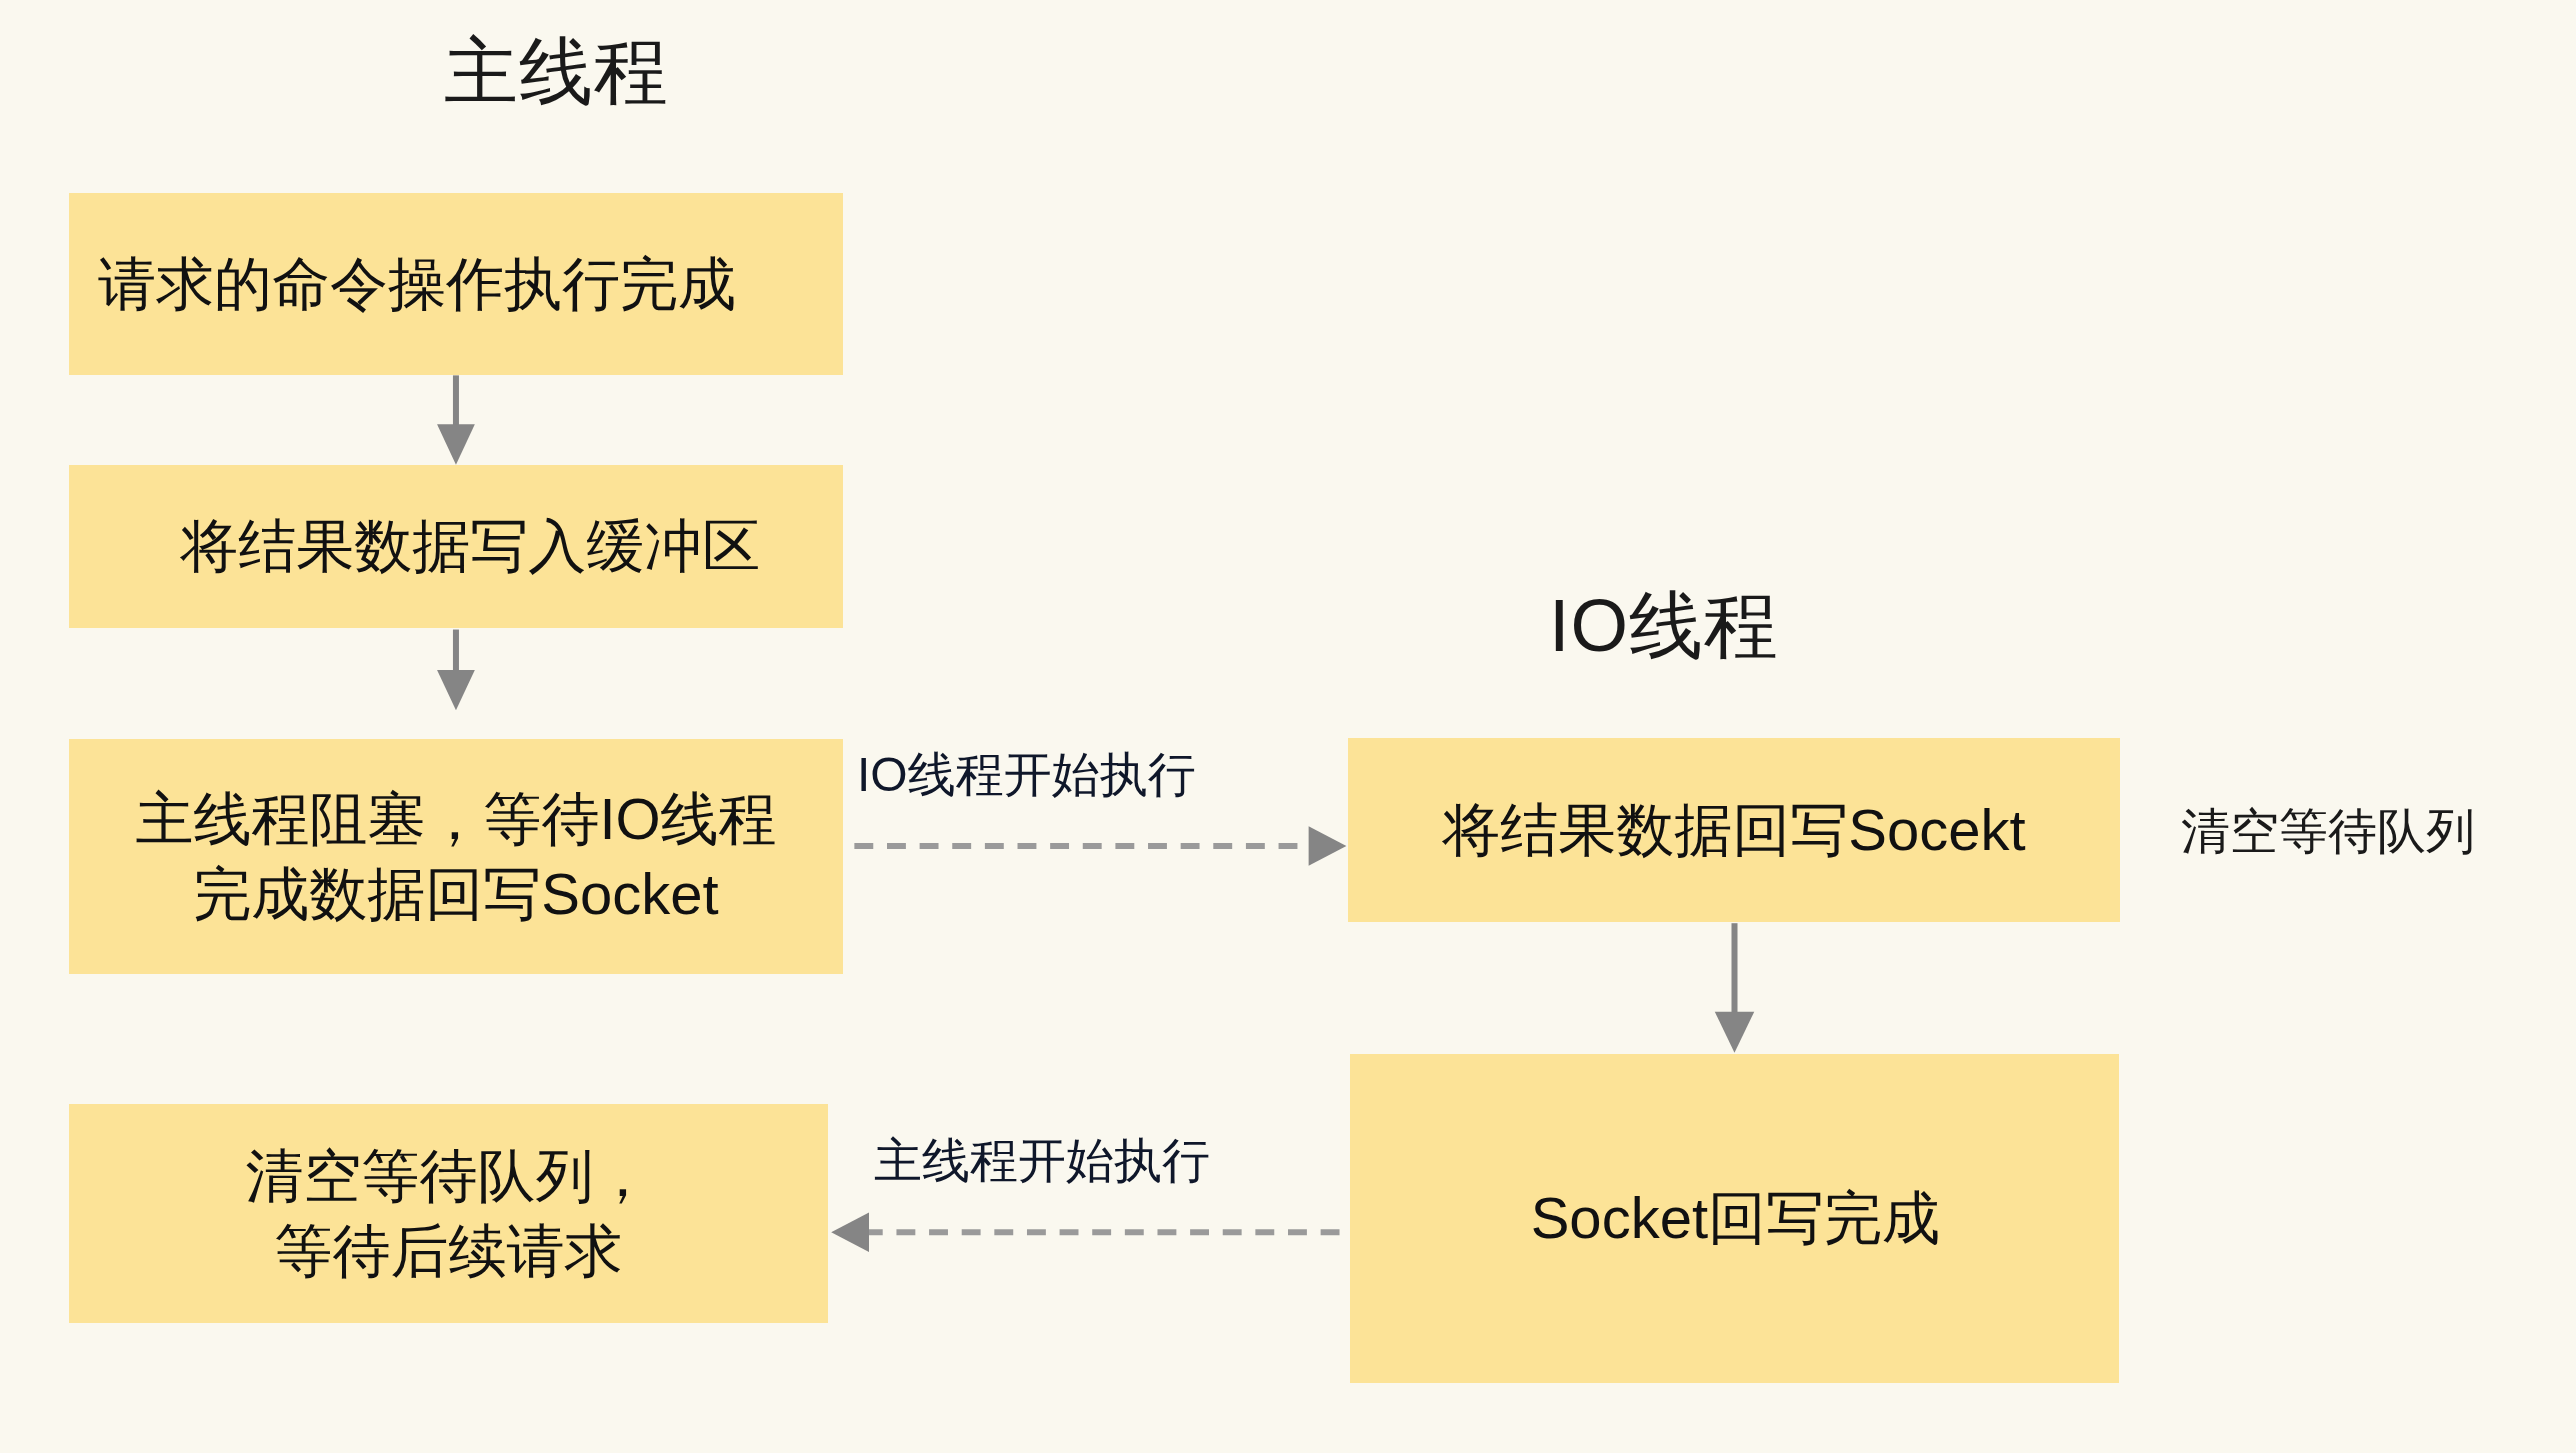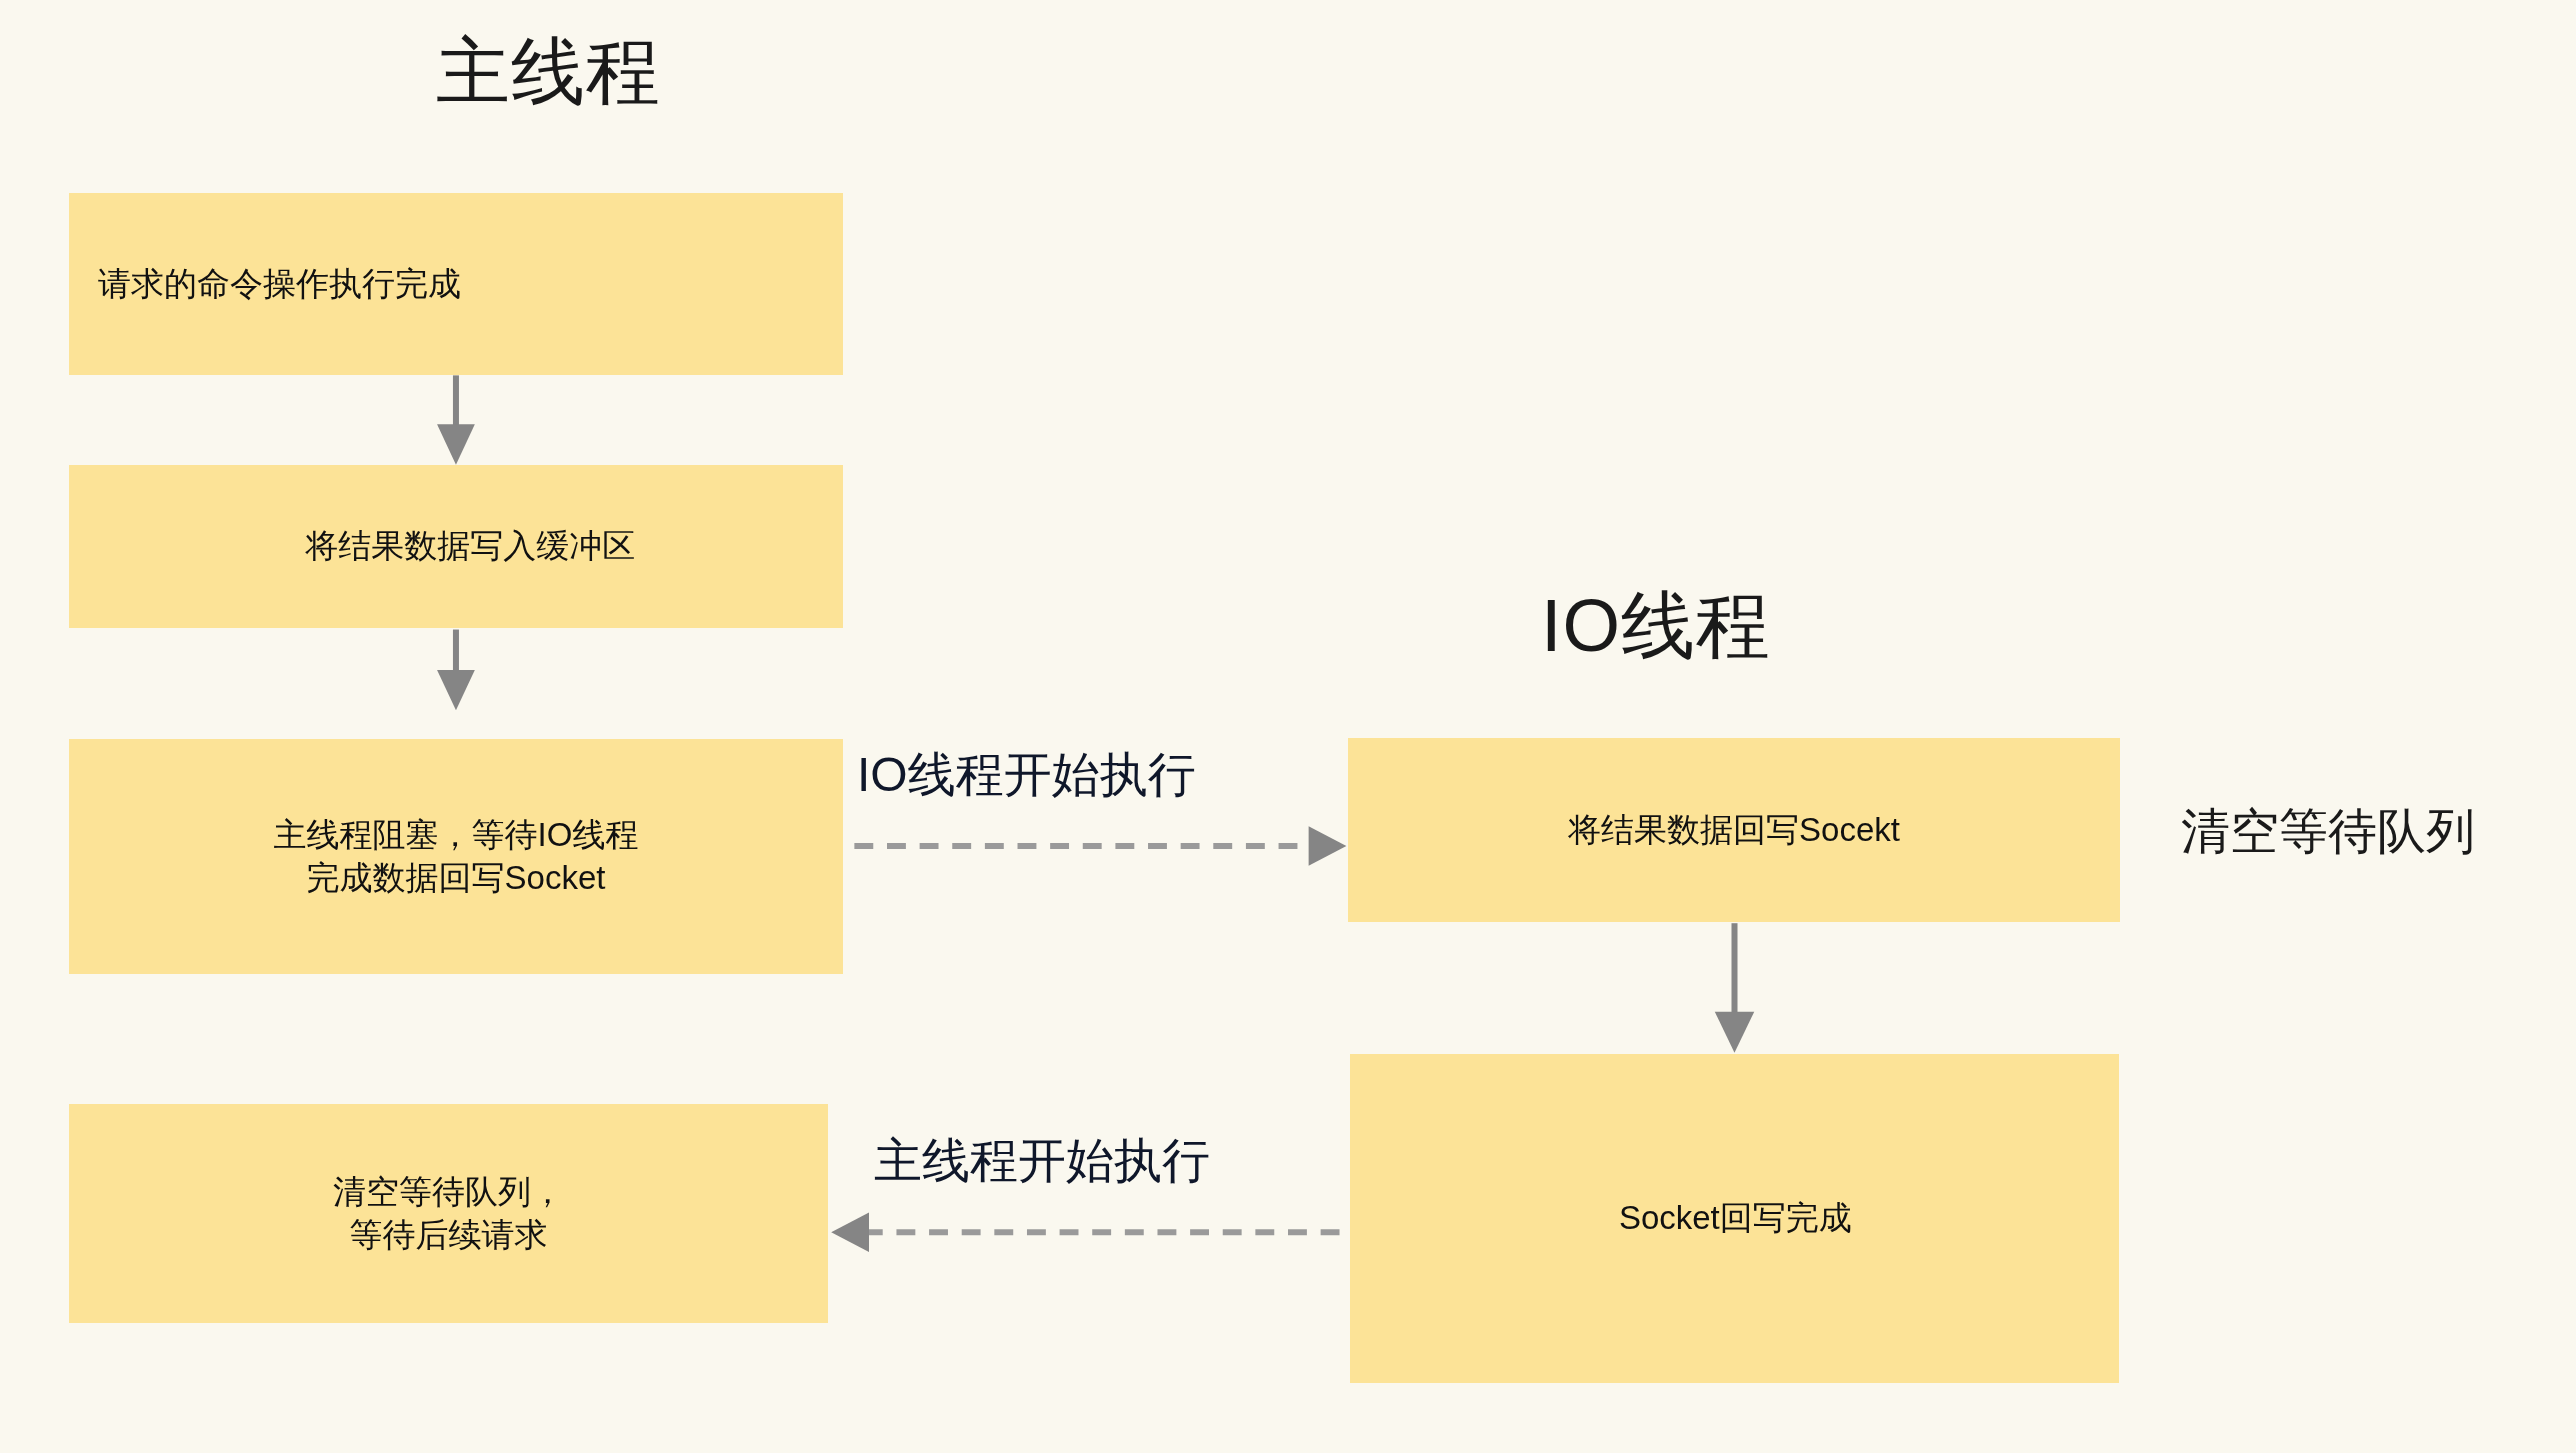--- a/index.html
+++ b/index.html
@@ -18,33 +18,34 @@
   }
 
   .lane-title {
     position: absolute;
     color: #1a1a1a;
     font-size: 74px;
     line-height: 1.05;
     white-space: nowrap;
     font-weight: 400;
     letter-spacing: 0.9px;
+    margin-left: 8px;
   }
   #lane-title-main { left: 436px; top: 33px; }
   #lane-title-io   { left: 1541px; top: 587px; }
 
   .node {
     position: absolute;
     background: #fce397;
     color: #111111;
     display: flex;
     align-items: center;
     justify-content: center;
     text-align: center;
-    font-size: 33px;
+    font-size: 58px;
     line-height: 1.28;
     box-sizing: border-box;
     padding: 3.4px 10.3px;
     white-space: pre-line;
   }
 
   
   #node-cmd-done     { left: 69px;  top: 193px;  width: 774px; height: 182px; justify-content: flex-start; padding-left: 29px; }
   #node-write-buffer { left: 69px;  top: 465px;  width: 774px; height: 163px; padding-left: 39px; }
   #node-block-wait   { left: 69px;  top: 711px;  width: 774px; height: 235px; margin-top: 28px; }

